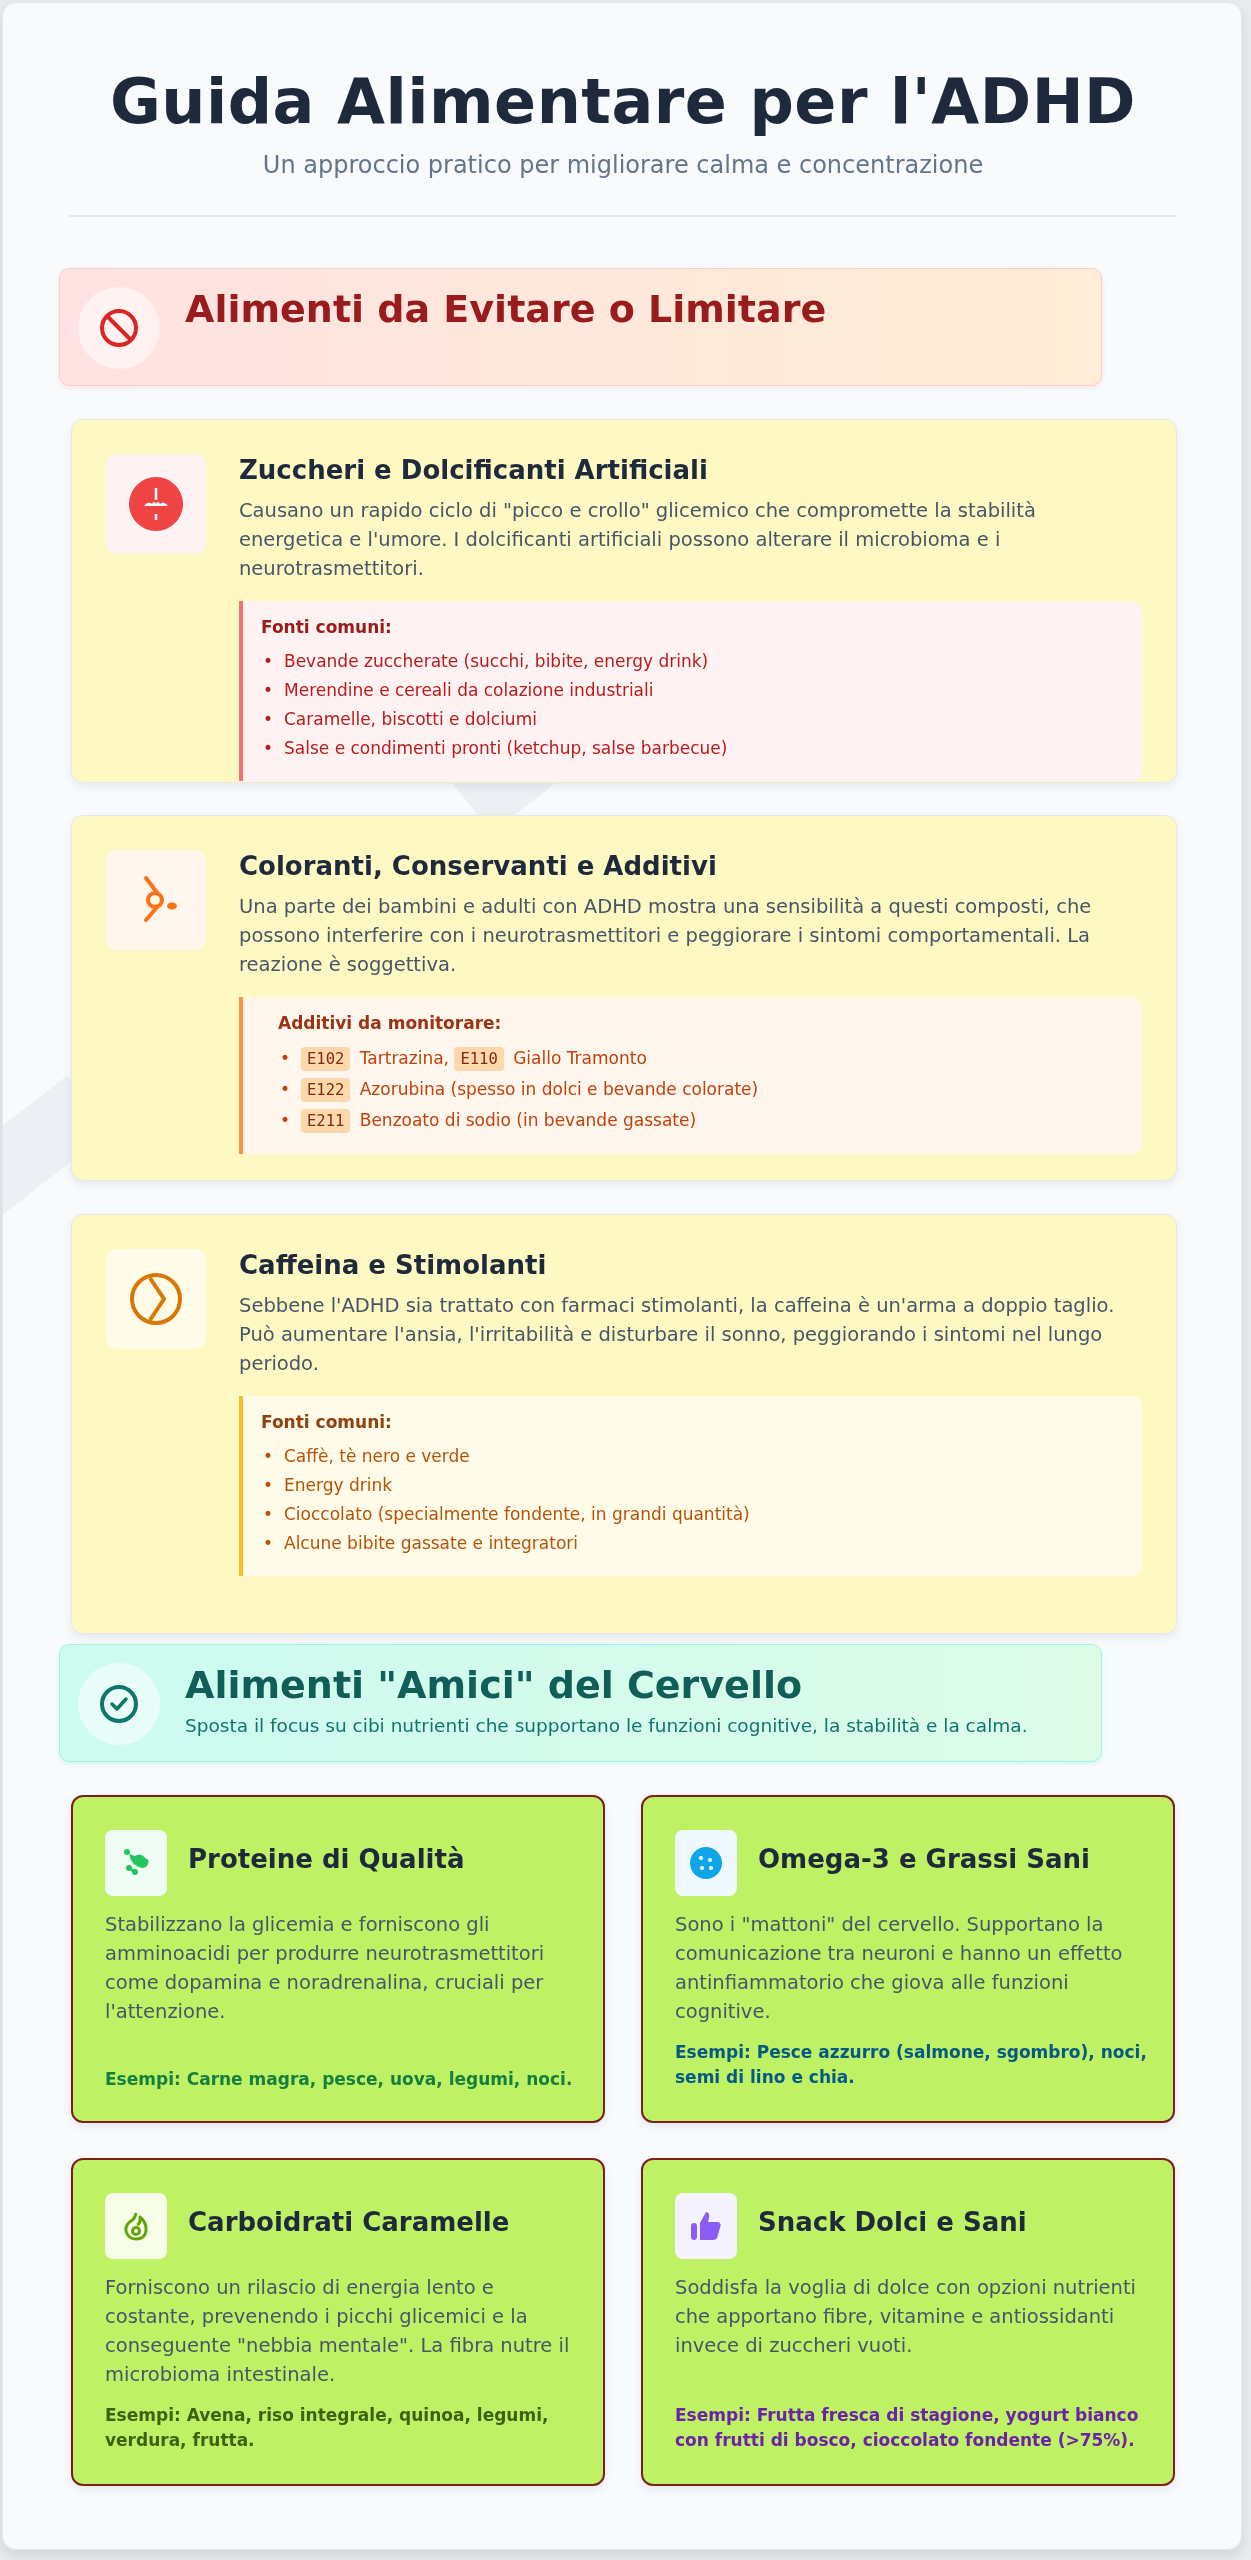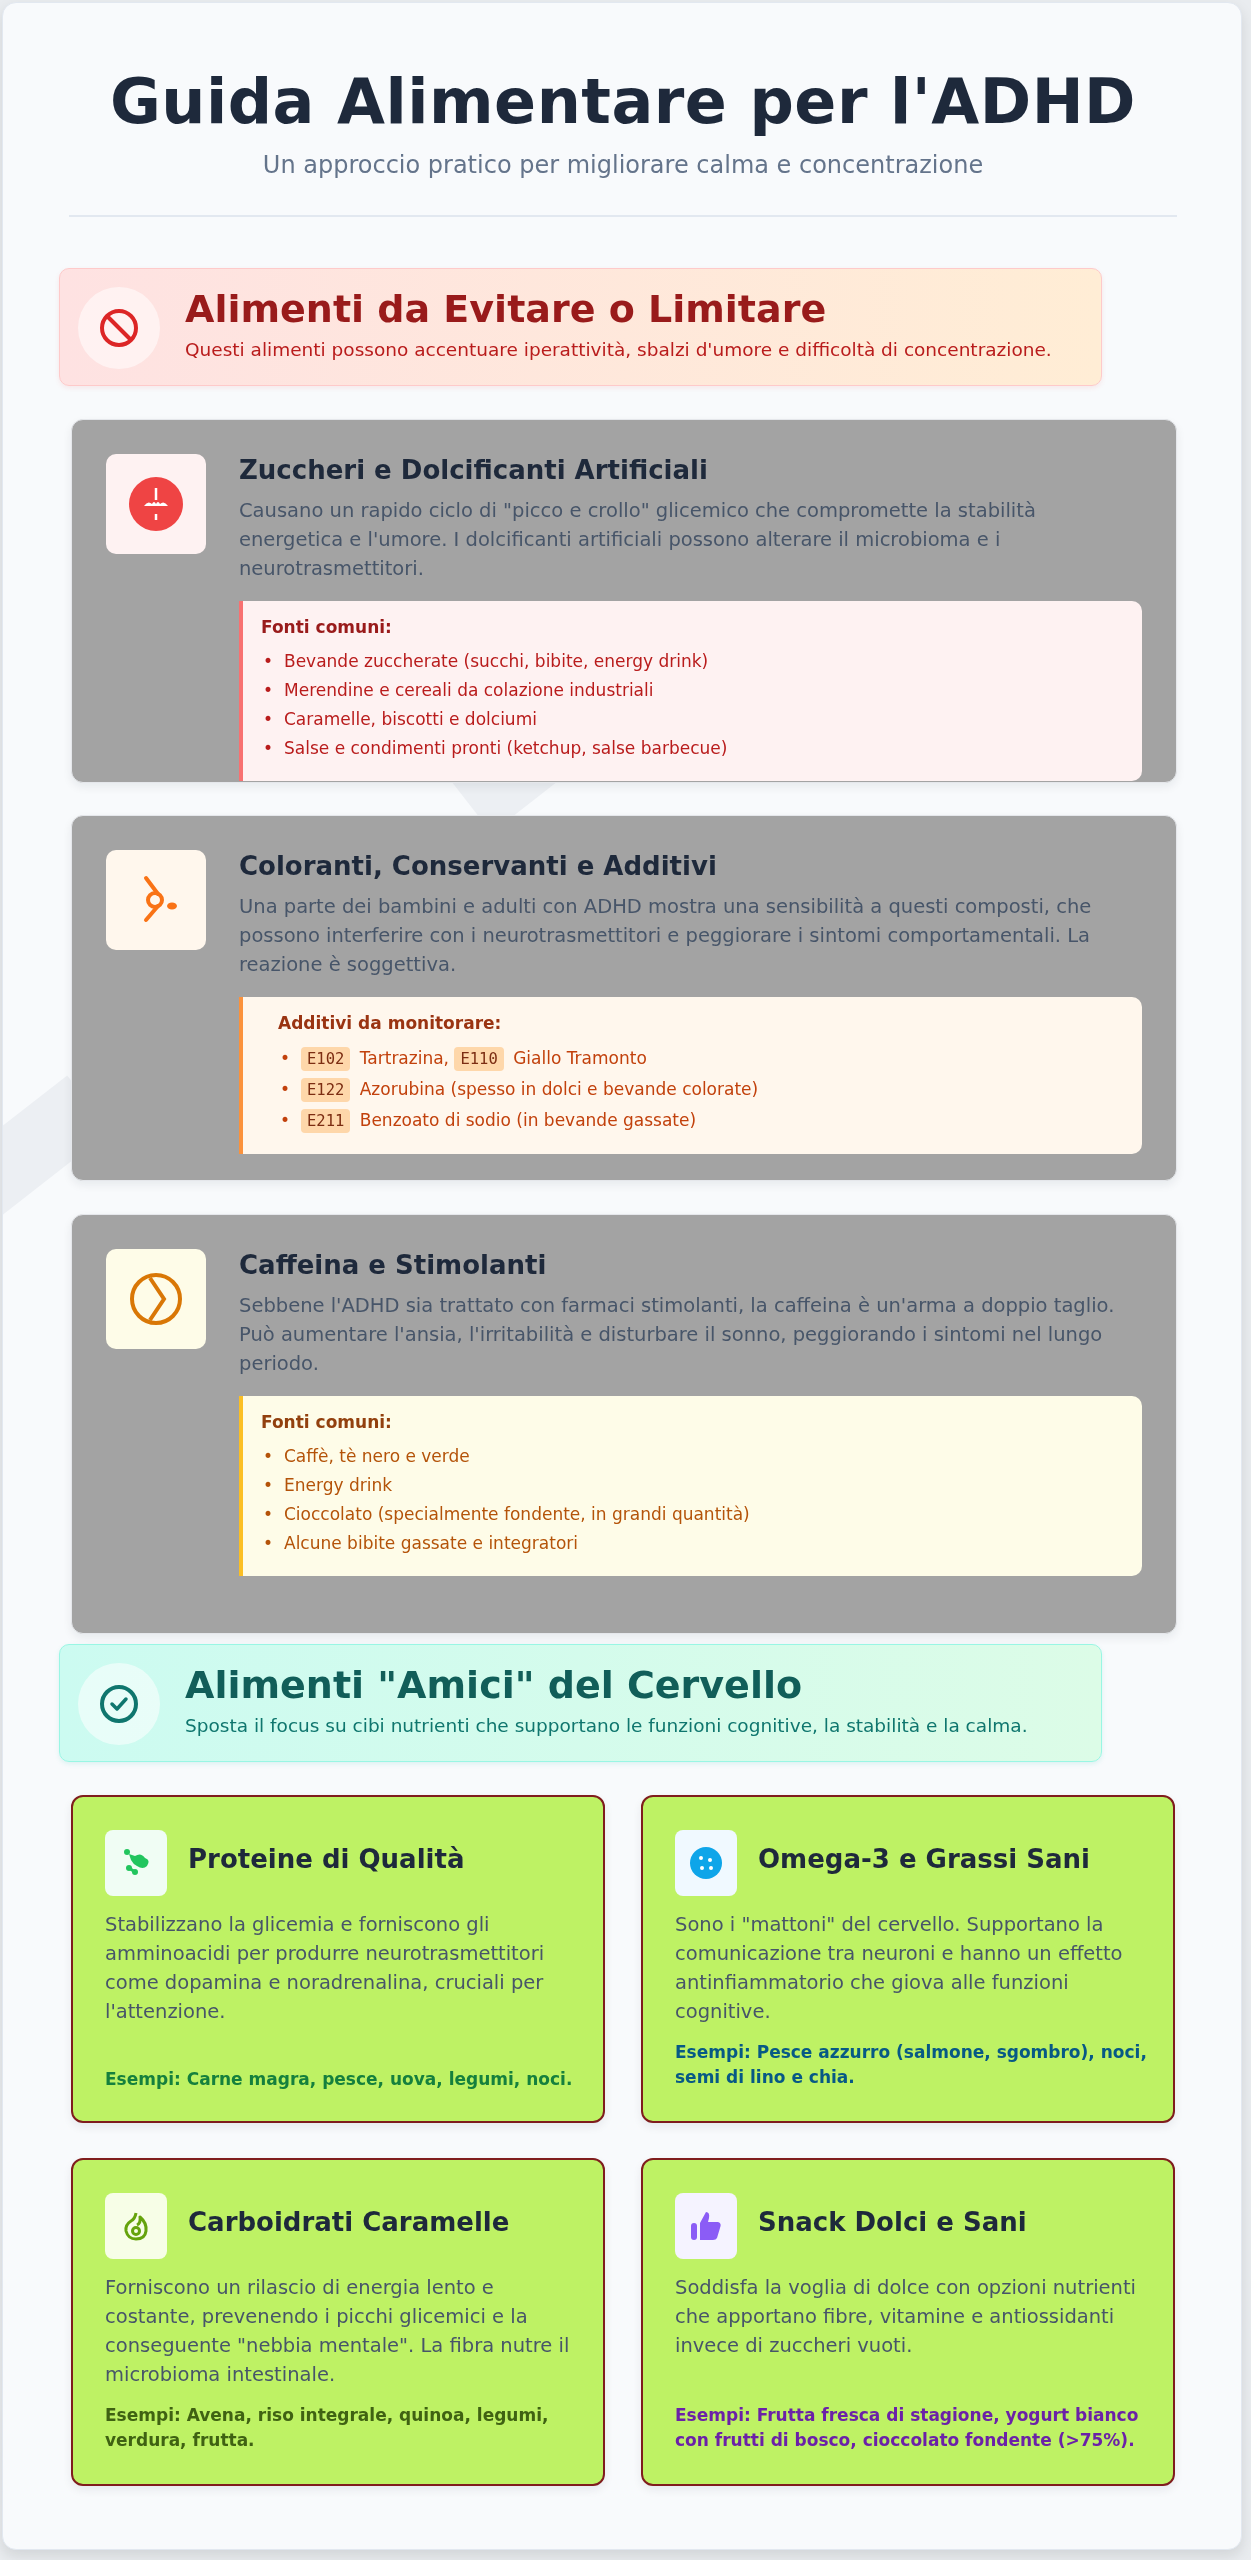--- a/index.html
+++ b/index.html
@@ -38,21 +38,21 @@
   .banner.avoid .b-icon { background: rgba(255,255,255,0.55); }
   .banner.friends .b-icon { background: rgba(255,255,255,0.55); }
   .banner .b-title { position: absolute; left: 125px; top: 18px; font-size: 38px; font-weight: bold; }
   .banner .b-desc { position: absolute; left: 125px; top: 70px; font-size: 18.5px; }
   .banner.avoid .b-title { color: #991b1b; }
   .banner.avoid .b-desc { color: #b91c1c; }
   .banner.friends .b-title { color: #115e59; }
   .banner.friends .b-desc { color: #0f766e; }
 
   .card {
-    position: absolute; left: 68px; width: 1106px; background: #a3a3a3; border: 1px solid #e5e7eb;
+    position: absolute; left: 68px; width: 1106px; background: #fef9c3; border: 1px solid #e5e7eb;
     border-radius: 12px; box-shadow: 0 4px 10px rgba(15,23,42,0.07); z-index: 1;
   }
   .card .c-icon {
     position: absolute; left: 34px; top: 34px; width: 100px; height: 100px; border-radius: 10px;
     display: flex; align-items: center; justify-content: center;
   }
   .card .c-body { position: absolute; left: 167px; top: 32px; right: 34px; }
   .card .c-title { font-size: 26px; font-weight: bold; color: #1e293b; line-height: 36px; }
   .card .c-text { font-size: 19.5px; color: #475569; line-height: 29px; margin-top: 8px; }
   .sources {
@@ -102,21 +102,20 @@
   </div>
 
   <div class="banner avoid">
     <div class="b-icon">
       <svg width="44" height="44" viewBox="0 0 44 44">
           <circle cx="22" cy="22" r="17" fill="none" stroke="#dc2626" stroke-width="4"></circle>
           <line x1="10" y1="10" x2="34" y2="34" stroke="#dc2626" stroke-width="4"></line>
         </svg>
     </div>
     <div class="b-title">Alimenti da Evitare o Limitare</div>
-    <div class="b-desc">Questi alimenti possono accentuare iperattività, sbalzi d'umore e difficoltà di concentrazione.</div>
   </div>
 
   <div class="card" style="top:416px;height:364px;">
     <div class="c-icon" style="background:#fef2f2;">
       <svg width="56" height="56" viewBox="0 0 56 56">
           <circle cx="28" cy="28" r="27" fill="#ef4444"></circle>
           <line x1="28" y1="12" x2="28" y2="24" stroke="#fff" stroke-width="2.5"></line>
           <path d="M16 30 q4 -6 8 -2 q2 -4 4 0 q2 -4 4 0 q4 -4 8 2 z" fill="#fff"></path>
           <line x1="28" y1="38" x2="28" y2="44" stroke="#fff" stroke-width="2.5"></line>
         </svg>

